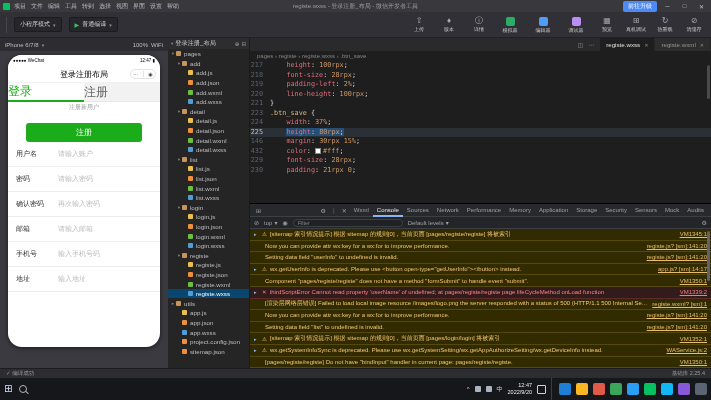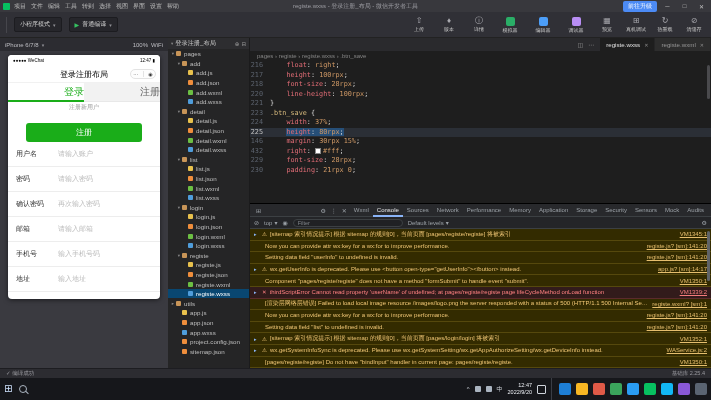--- a/index.html
+++ b/index.html
@@ -30,27 +30,27 @@
   .tbtn .blb{font-size:5px;color:#c8c8c8;white-space:nowrap}
   .tool-right{margin-left:auto;display:flex;align-items:center;gap:8px}
 
   
   .main{position:absolute;top:38px;left:0;right:0;height:330px;display:flex}
 
   
   .simulator{width:168px;background:#3a3a40;position:relative;flex:none;overflow:hidden}
   .devbar{height:13px;background:#2c2c31;display:flex;align-items:center;padding:0 5px;font-size:6px;color:#bdbdc2;gap:3px}
   .devbar .spacer{flex:1}
-  .phone{width:152px;height:244px;margin:4px auto 4px;background:#fff;border-radius:4px;box-shadow:0 1px 5px rgba(0,0,0,.55);overflow:hidden;color:#222}
+  .phone{width:152px;height:292px;margin:4px auto 4px;background:#fff;border-radius:14px;box-shadow:0 1px 5px rgba(0,0,0,.55);overflow:hidden;color:#222}
   .pstatus{height:11px;display:flex;align-items:center;justify-content:space-between;padding:0 5px;font-size:4.5px;color:#000;background:#fff}
   .pnav{height:17px;position:relative;display:flex;align-items:center;justify-content:center;font-size:8px;color:#000;border-bottom:1px solid #f1f1f1;background:#fff}
   .capsule{position:absolute;right:4px;top:3px;height:10px;width:26px;border:1px solid #e3e3e3;border-radius:6px;background:#fdfdfd;display:flex;align-items:center;justify-content:space-around;font-size:5px;color:#333}
   .capsule .capdiv{width:1px;height:6px;background:#e3e3e3}
   .seg{display:flex;height:19px}
-  .seg-item{flex:1;display:flex;align-items:center;justify-content:flex-end;font-size:10px;background:#f2f2f2;color:#666;border-bottom:1px solid #e8e8e8}
+  .seg-item{flex:1;display:flex;align-items:center;justify-content:flex-start;font-size:12px;background:#f2f2f2;color:#666;border-bottom:1px solid #e8e8e8}
   .seg-item.seg-active{background:#fff;color:#1aad19;border-bottom:2px solid #1aad19}
   .subtitle{height:11px;display:flex;align-items:center;justify-content:center;font-size:6px;color:#9a9a9a}
   .frow{height:25px;display:flex;align-items:center;padding:0 8px;border-bottom:1px solid #ededed}
   .flabel{width:42px;font-size:7px;color:#333;flex:none}
   .fph{font-size:7px;color:#bcbcbc}
   .regbtn{margin:10px 18px 0;height:19px;border-radius:3px;background:#1aad19;color:#fff;font-size:8px;display:flex;align-items:center;justify-content:center}
   .watermark{position:absolute;left:34px;top:300px;color:rgba(255,255,255,.32);text-align:center}
   .wm1{font-size:7px;letter-spacing:1px}
   .wm2{font-size:12px;letter-spacing:1px;margin-top:2px;color:rgba(255,255,255,.38)}
 
@@ -520,35 +520,35 @@
         <div class="etab">
           <span>registe.wxml</span>
           <span class="eclose">✕</span>
         </div>
       </div>
     <div class="breadcrumb">pages › registe › registe.wxss › .btn_save</div>
     <div class="codewrap">
 
       <div class="vscroll"></div>
 
-        <div class="cline">
-          <span class="lnum">216</span>
-          <span class="ltext"><span class="d">    </span><span class="p">float</span><span class="d">: </span><span class="v">right</span><span class="d">;</span></span>
-        </div>
 
         <div class="cline">
           <span class="lnum">217</span>
           <span class="ltext"><span class="d">    </span><span class="p">height</span><span class="d">: </span><span class="v">100rpx</span><span class="d">;</span></span>
         </div>
 
         <div class="cline">
           <span class="lnum">218</span>
           <span class="ltext"><span class="d">    </span><span class="p">font-size</span><span class="d">: </span><span class="v">28rpx</span><span class="d">;</span></span>
         </div>
 
+        <div class="cline">
+          <span class="lnum">219</span>
+          <span class="ltext"><span class="d">    </span><span class="p">padding-left</span><span class="d">: </span><span class="v">2%</span><span class="d">;</span></span>
+        </div>
 
         <div class="cline">
           <span class="lnum">220</span>
           <span class="ltext"><span class="d">    </span><span class="p">line-height</span><span class="d">: </span><span class="v">100rpx</span><span class="d">;</span></span>
         </div>
 
         <div class="cline">
           <span class="lnum">221</span>
           <span class="ltext"><span class="d">}</span></span>
         </div>
@@ -570,21 +570,21 @@
         </div>
 
         <div class="cline">
           <span class="lnum">146</span>
           <span class="ltext"><span class="d">    </span><span class="p">margin</span><span class="d">: </span><span class="v">30rpx 15%</span><span class="d">;</span></span>
         </div>
 
 
         <div class="cline">
           <span class="lnum">432</span>
-          <span class="ltext"><span class="d">    </span><span class="p">right</span><span class="d">: </span><span class="swatch" style="background: rgb(255, 255, 255);"></span><span class="v">#fff</span><span class="d">;</span></span>
+          <span class="ltext"><span class="d">    </span><span class="p">color</span><span class="d">: </span><span class="swatch" style="background: rgb(255, 255, 255);"></span><span class="v">#fff</span><span class="d">;</span></span>
         </div>
 
         <div class="cline">
           <span class="lnum">229</span>
           <span class="ltext"><span class="d">    </span><span class="p">font-size</span><span class="d">: </span><span class="v">28rpx</span><span class="d">;</span></span>
         </div>
 
         <div class="cline">
           <span class="lnum">230</span>
           <span class="ltext"><span class="d">    </span><span class="p">padding</span><span class="d">: </span><span class="v">21rpx 0</span><span class="d">;</span></span>

